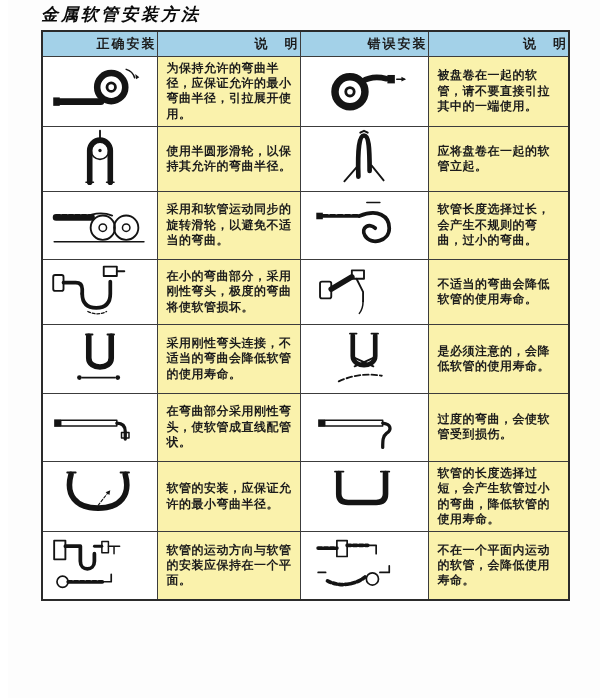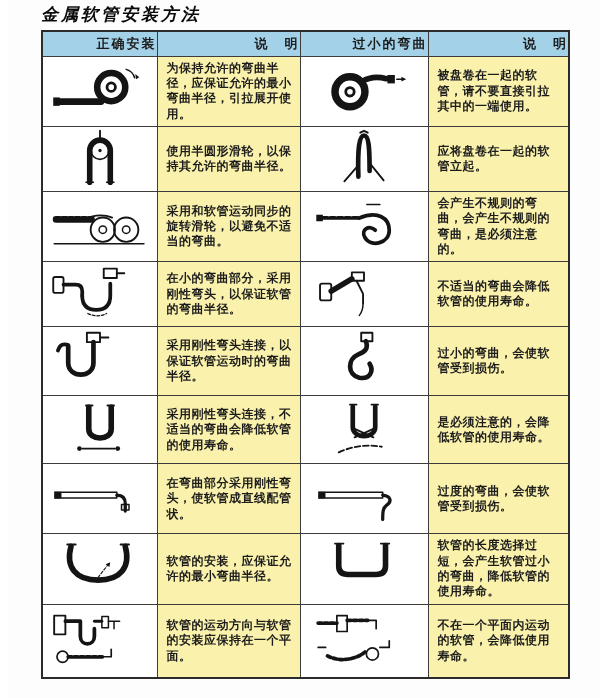--- a/index.html
+++ b/index.html
@@ -86,21 +86,21 @@
     <colgroup>
       <col style="width:115px">
         <col style="width:143px">
         <col style="width:128px">
         <col style="width:141px">
     </colgroup>
     <thead>
       <tr>
         <th>正确安装</th>
         <th>说　明</th>
-        <th>过小的弯曲</th>
+        <th>错误安装</th>
         <th>说　明</th>
       </tr>
     </thead>
     <tbody>
   <tr>
     <td class="img-cell">
       <span class="illus correct-icon"><svg viewBox="0 0 110 62" width="104" height="58" fill="none" stroke="#141414" stroke-linecap="round" stroke-linejoin="round">
                 <rect x="5" y="40" width="7" height="9" fill="#141414" stroke="none"></rect>
                 <path d="M12 44.5 H56" stroke-width="7"></path>
                 <circle cx="67" cy="29" r="15" stroke-width="7"></circle>
@@ -169,74 +169,52 @@
     </td>
     <td class="img-cell">
       <span class="illus wrong-icon"><svg viewBox="0 0 110 62" width="104" height="58" fill="none" stroke="#141414" stroke-linecap="round" stroke-linejoin="round">
                 <rect x="4" y="20" width="7" height="7" fill="#141414" stroke="none"></rect>
                 <path d="M11 23.5 H50" stroke-width="4" stroke-dasharray="5 3"></path>
                 <path d="M50 23.5 c20 -8 32 0 32 13 c0 14 -19 19 -26 8 c-5 -9 5 -14 11 -8" stroke-width="4"></path>
                 <path d="M58 9 h14" stroke-width="1.6"></path>
               </svg></span>
     </td>
     <td class="txt-cell">
-      <div class="desc wrong-text">会产生不规则的弯曲，会产生不规则的弯曲，是必须注意的。</div>
+      <div class="desc wrong-text">软管长度选择过长，会产生不规则的弯曲，过小的弯曲。</div>
     </td>
   </tr>
 
   <tr>
     <td class="img-cell">
       <span class="illus correct-icon"><svg viewBox="0 0 110 62" width="104" height="58" fill="none" stroke="#141414" stroke-linecap="round" stroke-linejoin="round">
                 <rect x="5" y="15" width="11" height="17" rx="2" stroke-width="2"></rect>
                 <path d="M16 23 h13 q7 0 7 7 v5" stroke-width="4"></path>
                 <path d="M36 35 q0 15 15 15 q15 0 15 -15 v-13" stroke-width="4"></path>
                 <rect x="59" y="6" width="14" height="10" stroke-width="2"></rect>
                 <path d="M73 11 h8" stroke-width="2"></path>
                 <path d="M42 54 q10 5 20 0" stroke-width="1.4" stroke-dasharray="3 2"></path>
               </svg></span>
     </td>
     <td class="txt-cell">
-      <div class="desc correct-text">在小的弯曲部分，采用刚性弯头，以保证软管的弯曲半径。</div>
+      <div class="desc correct-text">在小的弯曲部分，采用刚性弯头，极度的弯曲将使软管损坏。</div>
     </td>
     <td class="img-cell">
       <span class="illus wrong-icon"><svg viewBox="0 0 110 62" width="104" height="58" fill="none" stroke="#141414" stroke-linecap="round" stroke-linejoin="round">
                 <rect x="8" y="22" width="12" height="18" rx="2" stroke-width="2"></rect>
                 <path d="M20 30 L42 17" stroke-width="6"></path>
                 <rect x="42" y="10" width="13" height="9" stroke-width="2"></rect>
                 <path d="M47 19 l7 14 v10" stroke-width="2"></path>
                 <path d="M54 43 q0 8 -4 13" stroke-width="1.6"></path>
               </svg></span>
     </td>
     <td class="txt-cell">
       <div class="desc wrong-text">不适当的弯曲会降低软管的使用寿命。</div>
     </td>
   </tr>
 
-  <tr>
-    <td class="img-cell">
-      <span class="illus correct-icon"><svg viewBox="0 0 110 62" width="104" height="58" fill="none" stroke="#141414" stroke-linecap="round" stroke-linejoin="round">
-                <path d="M10 22 q3 -9 11 -6" stroke-width="4"></path>
-                <path d="M21 17 v18 c0 17 27 17 27 0 V13" stroke-width="5"></path>
-                <rect x="41" y="3" width="14" height="10" stroke-width="2"></rect>
-                <path d="M55 8 h9" stroke-width="2"></path>
-              </svg></span>
-    </td>
-    <td class="txt-cell">
-      <div class="desc correct-text">采用刚性弯头连接，以保证软管运动时的弯曲半径。</div>
-    </td>
-    <td class="img-cell">
-      <span class="illus wrong-icon"><svg viewBox="0 0 110 62" width="104" height="58" fill="none" stroke="#141414" stroke-linecap="round" stroke-linejoin="round">
-                <rect x="52" y="3" width="12" height="9" stroke-width="2"></rect>
-                <path d="M57 12 c3 8 -1 11 -8 14 c-12 5 -12 22 1 25 c11 2 16 -7 11 -15" stroke-width="5"></path>
-              </svg></span>
-    </td>
-    <td class="txt-cell">
-      <div class="desc wrong-text">过小的弯曲，会使软管受到损伤。</div>
-    </td>
-  </tr>
 
   <tr>
     <td class="img-cell">
       <span class="illus correct-icon"><svg viewBox="0 0 110 62" width="104" height="58" fill="none" stroke="#141414" stroke-linecap="round" stroke-linejoin="round">
                 <path d="M40 7 h7 M63 7 h7" stroke-width="2"></path>
                 <path d="M43 9 v23 c0 13 24 13 24 0 V9" stroke-width="6"></path>
                 <circle cx="33" cy="53" r="2.5" fill="#141414" stroke="none"></circle>
                 <circle cx="74" cy="53" r="2.5" fill="#141414" stroke="none"></circle>
                 <path d="M36 53 H71" stroke-width="2"></path>
               </svg></span>

